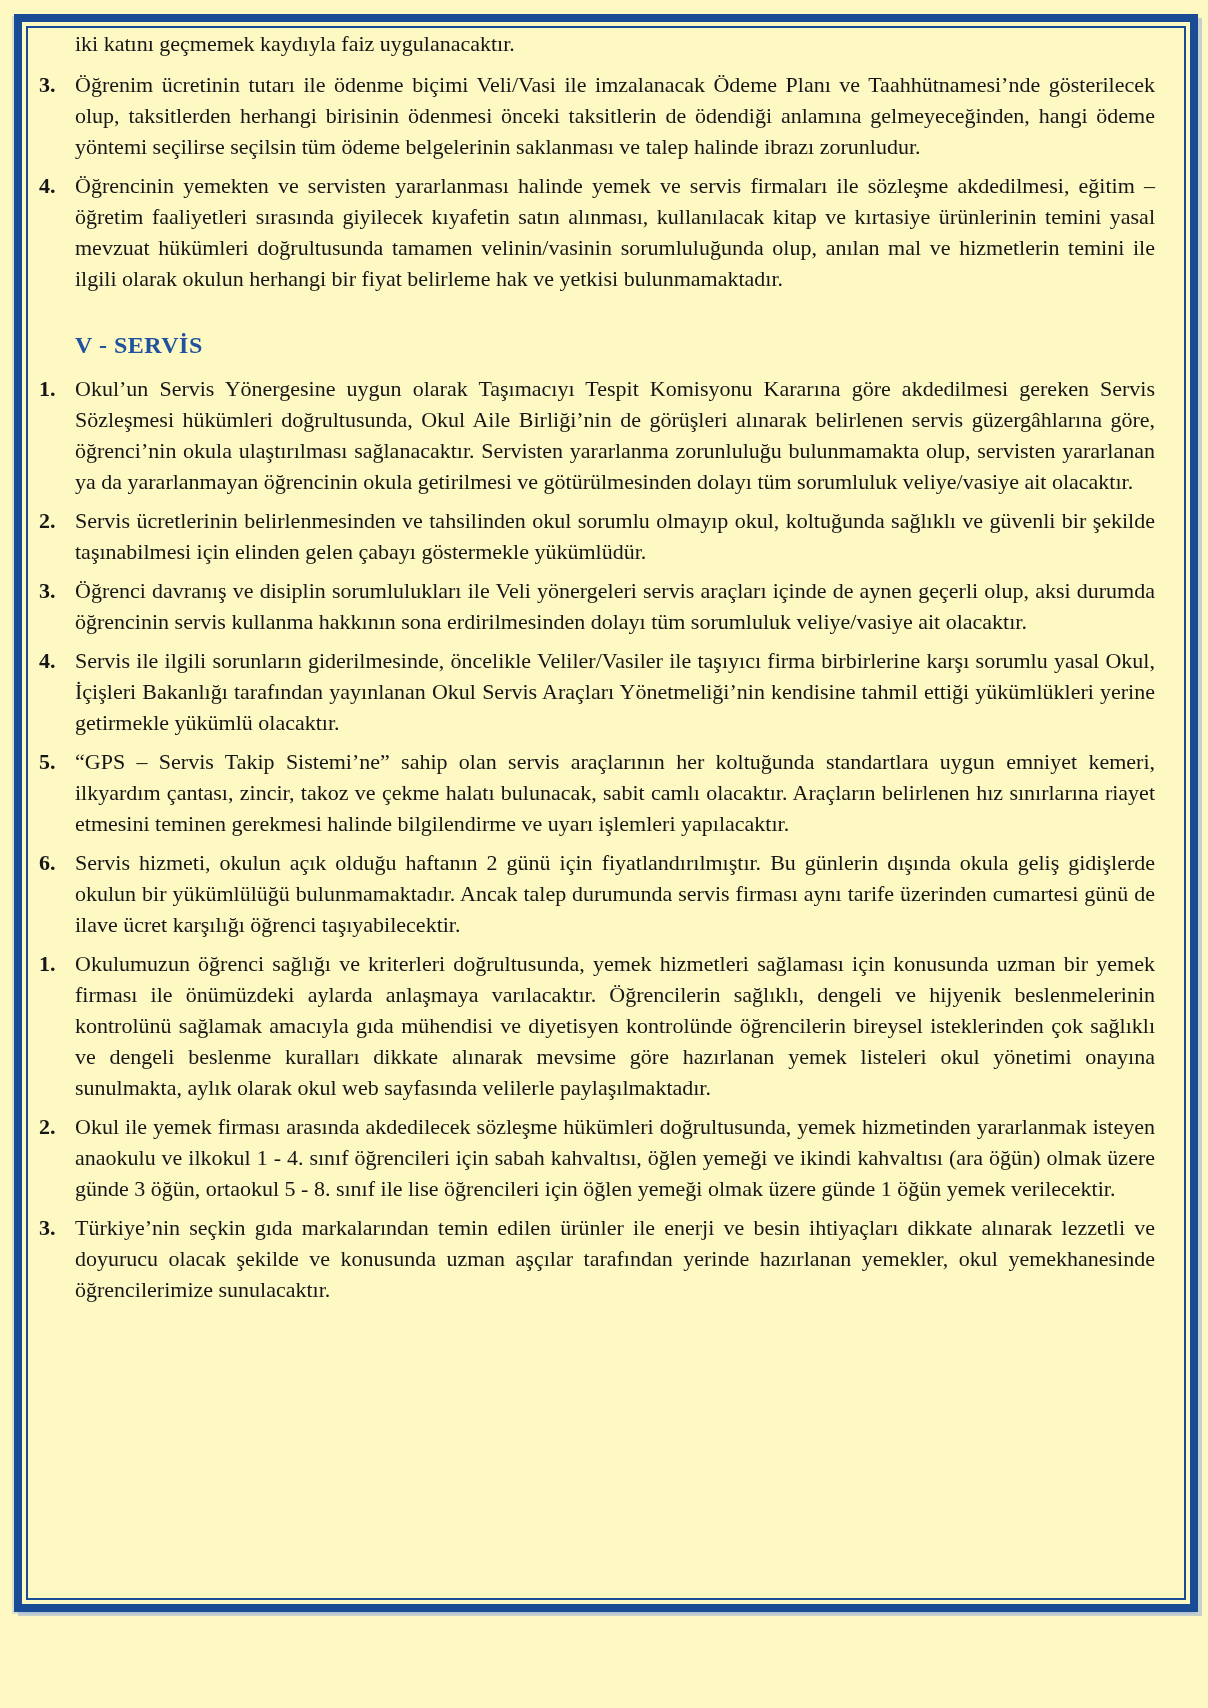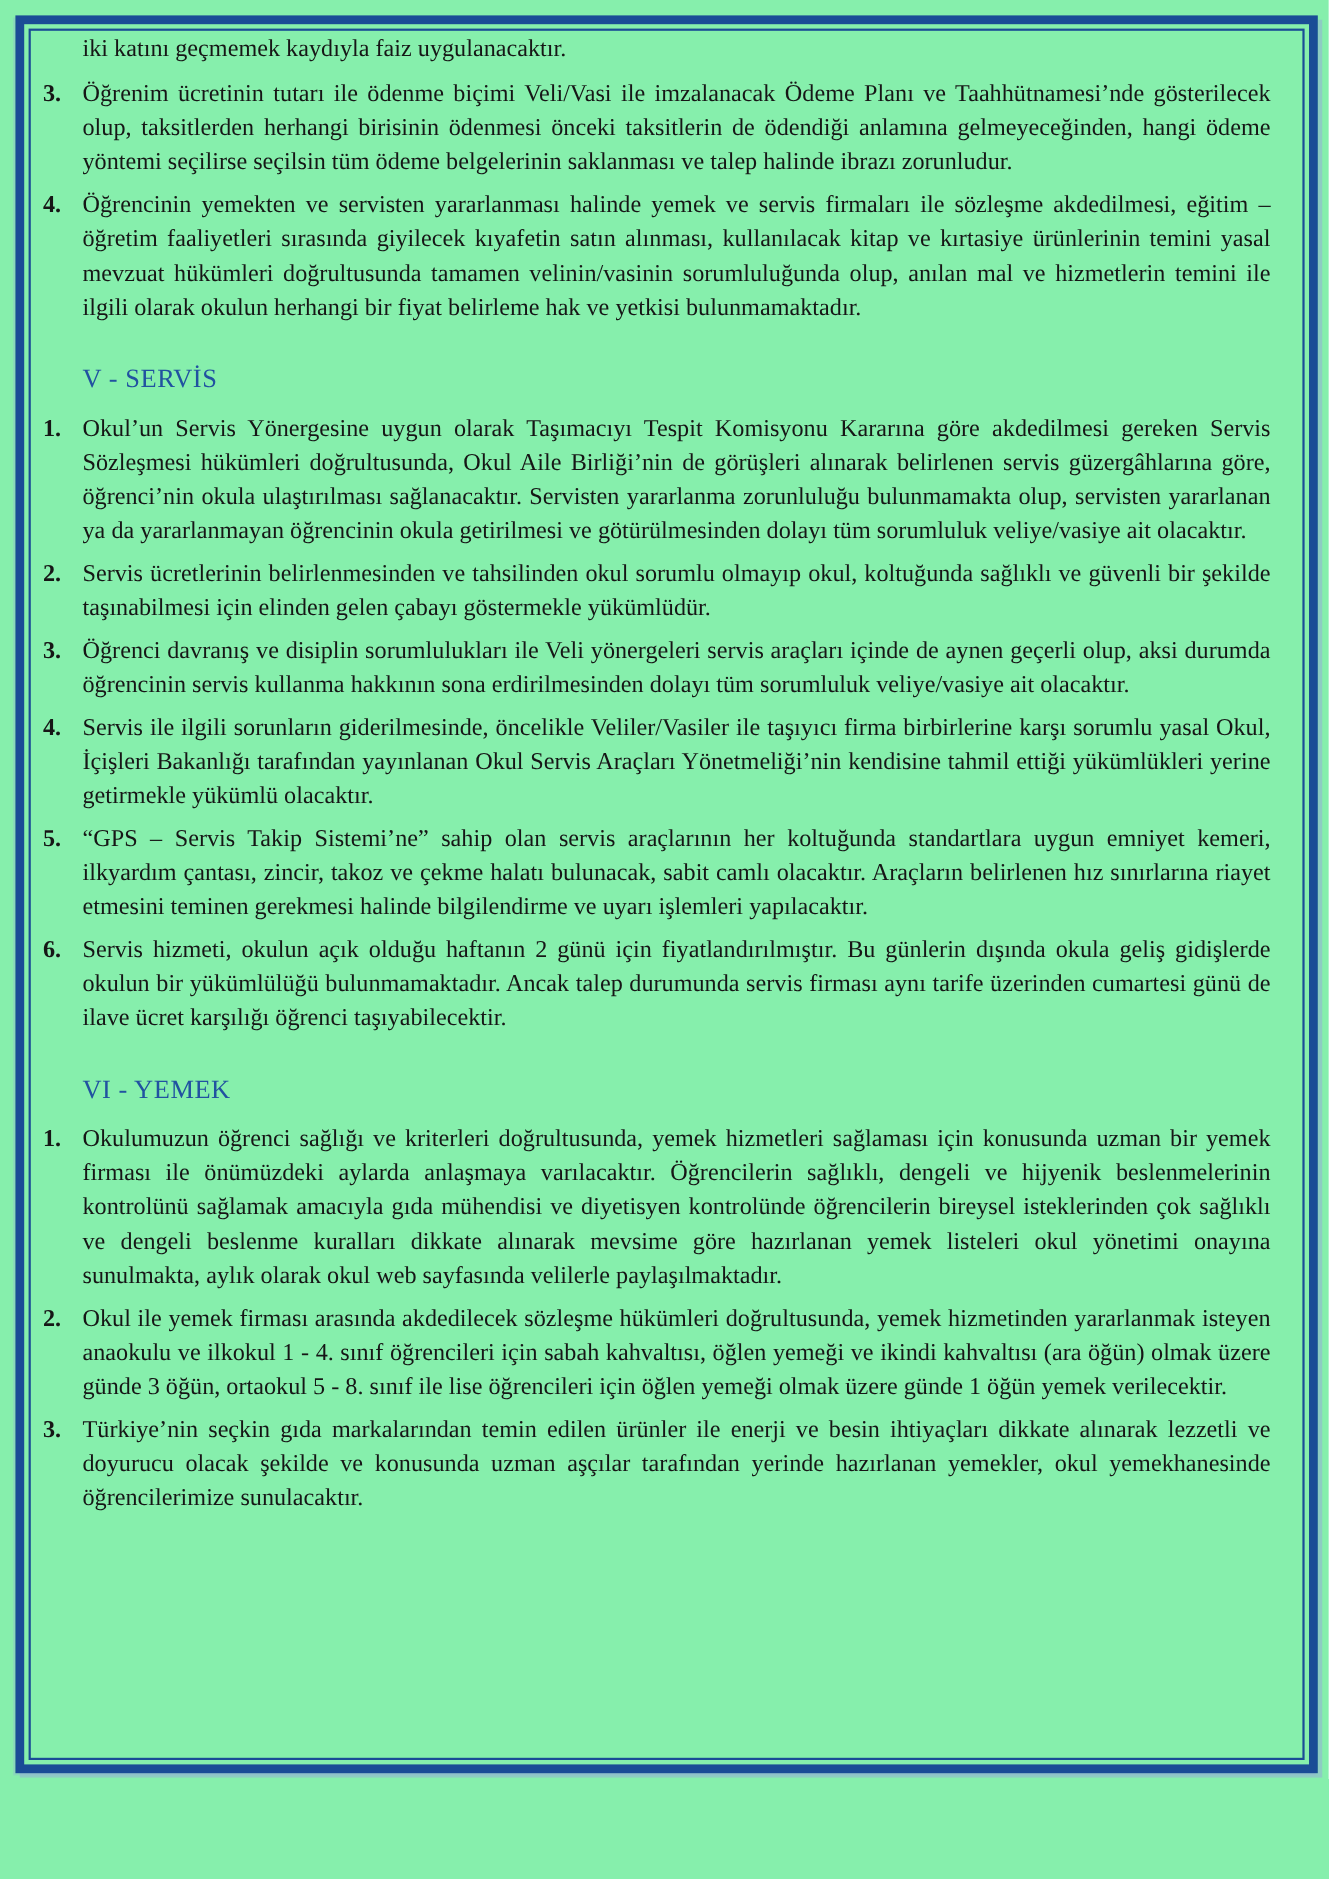--- a/index.html
+++ b/index.html
@@ -5,21 +5,21 @@
   :root{
     --navy:#1a4c96;
     --blue:#2152a0;
     --red:#e52528;
     --ink:#161616;
   }
   html,body{margin:0;padding:0;background:#fff;}
   .page{
     position:relative;
     width:1208px;height:1708px;
-    background:#86efac;
+    background:#fef9c3;
     overflow:hidden;
     font-family:"Liberation Serif","DejaVu Serif",serif;
     color:var(--ink);
   }
   .frame{
     position:absolute;left:14px;top:14px;
     width:1184px;height:1598px;
     box-sizing:border-box;
     border:8px solid var(--navy);
     box-shadow:4px 4px 0 rgba(150,175,215,.55), -2px 2px 0 rgba(150,175,215,.35);
@@ -45,21 +45,21 @@
     text-align:justify;
   }
   .item .num{
     position:absolute;left:-36px;top:0;
     font-weight:700;
   }
   .item .txt{display:block;}
   .heading{
     margin:36px 0 12px 0;
     font-size:24px;line-height:31px;
-    font-weight:400;
+    font-weight:700;
     color:var(--blue);
     letter-spacing:.5px;
   }
   .footer{
     position:absolute;left:0;right:0;top:1672px;
     text-align:center;
   }
   .footer .url{
     font-family:"Liberation Sans","DejaVu Sans",sans-serif;
     font-weight:700;
@@ -108,21 +108,20 @@
           <span class="txt">Servis ile ilgili sorunların giderilmesinde, öncelikle Veliler/Vasiler ile taşıyıcı firma birbirlerine karşı sorumlu yasal Okul, İçişleri Bakanlığı tarafından yayınlanan Okul Servis Araçları Yönetmeliği’nin kendisine tahmil ettiği yükümlükleri yerine getirmekle yükümlü olacaktır.</span>
         </div>
         <div class="item">
           <span class="num">5.</span>
           <span class="txt">“GPS – Servis Takip Sistemi’ne” sahip olan servis araçlarının her koltuğunda standartlara uygun emniyet kemeri, ilkyardım çantası, zincir, takoz ve çekme halatı bulunacak, sabit camlı olacaktır. Araçların belirlenen hız sınırlarına riayet etmesini teminen gerekmesi halinde bilgilendirme ve uyarı işlemleri yapılacaktır.</span>
         </div>
         <div class="item">
           <span class="num">6.</span>
           <span class="txt">Servis hizmeti, okulun açık olduğu haftanın 2 günü için fiyatlandırılmıştır. Bu günlerin dışında okula geliş gidişlerde okulun bir yükümlülüğü bulunmamaktadır. Ancak talep durumunda servis firması aynı tarife üzerinden cumartesi günü de ilave ücret karşılığı öğrenci taşıyabilecektir.</span>
         </div>
-        <h2 class="heading">VI - YEMEK</h2>
         <div class="item">
           <span class="num">1.</span>
           <span class="txt">Okulumuzun öğrenci sağlığı ve kriterleri doğrultusunda, yemek hizmetleri sağlaması için konusunda uzman bir yemek firması ile önümüzdeki aylarda anlaşmaya varılacaktır. Öğrencilerin sağlıklı, dengeli ve hijyenik beslenmelerinin kontrolünü sağlamak amacıyla gıda mühendisi ve diyetisyen kontrolünde öğrencilerin bireysel isteklerinden çok sağlıklı ve dengeli beslenme kuralları dikkate alınarak mevsime göre hazırlanan yemek listeleri okul yönetimi onayına sunulmakta, aylık olarak okul web sayfasında velilerle paylaşılmaktadır.</span>
         </div>
         <div class="item">
           <span class="num">2.</span>
           <span class="txt">Okul ile yemek firması arasında akdedilecek sözleşme hükümleri doğrultusunda, yemek hizmetinden yararlanmak isteyen anaokulu ve ilkokul 1 - 4. sınıf öğrencileri için sabah kahvaltısı, öğlen yemeği ve ikindi kahvaltısı (ara öğün) olmak üzere günde 3 öğün, ortaokul 5 - 8. sınıf ile lise öğrencileri için öğlen yemeği olmak üzere günde 1 öğün yemek verilecektir.</span>
         </div>
         <div class="item">
           <span class="num">3.</span>

